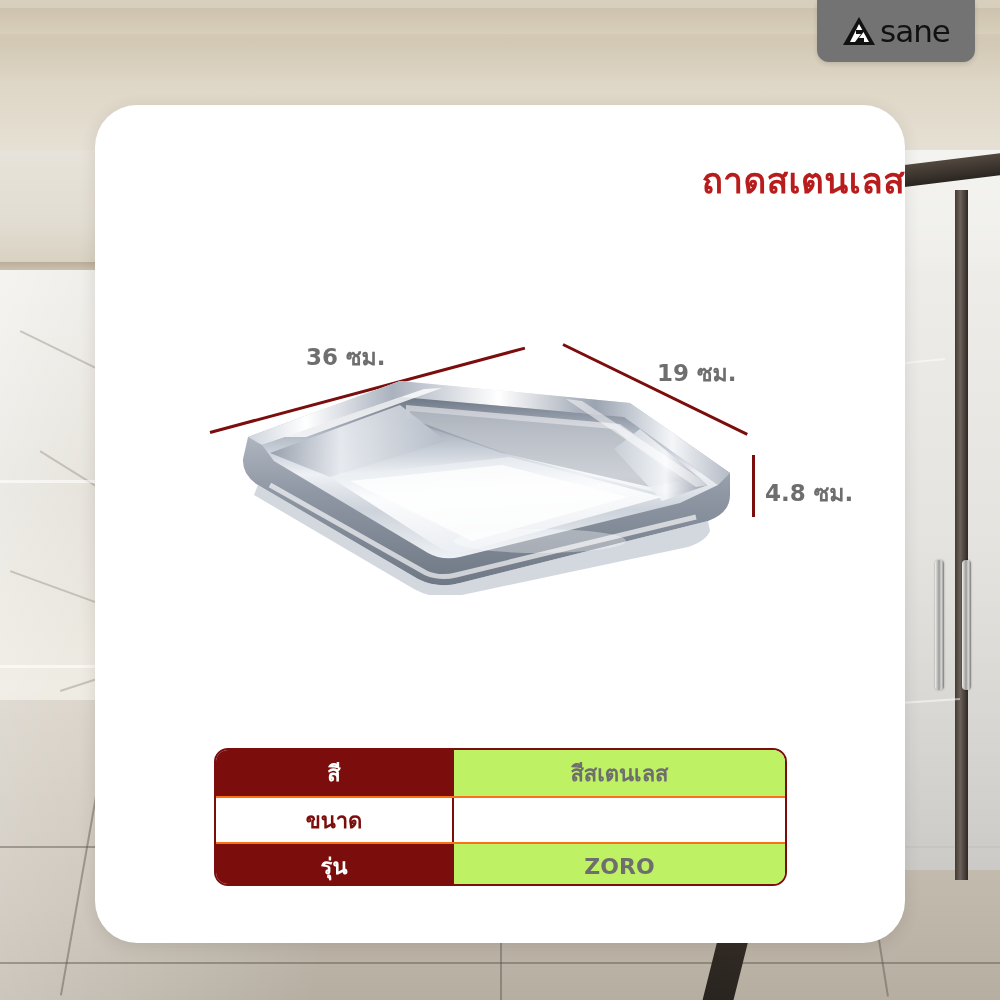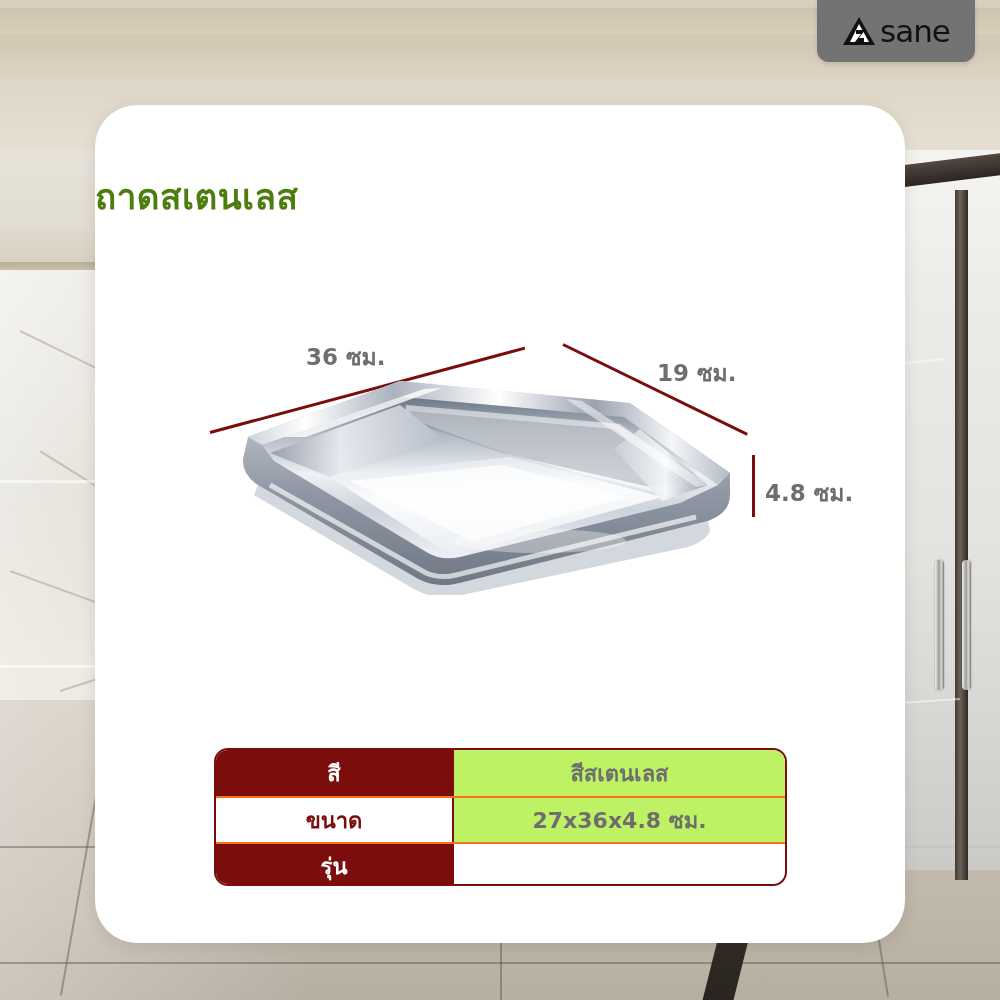--- a/index.html
+++ b/index.html
@@ -97,22 +97,22 @@
 
   
   #card {
     position:absolute; left:95px; top:105px; width:810px; height:838px;
     background:#fff; border-radius:42px;
     box-shadow:0 3px 16px rgba(60,50,40,.13);
   }
 
   #title {
     position:absolute; left:0; right:0; top:48px;
-    text-align:left; color:#4d7c0f;
-    font-size:35px; font-weight:700; letter-spacing:.5px;margin-top:16px;
+    text-align:right; color:#b91c1c;
+    font-size:35px; font-weight:700; letter-spacing:.5px;
   }
 
   
   #product { position:absolute; left:0; top:0; width:810px; height:560px;padding-left:12px; }
 
   .dimline { position:absolute; background:#7b0d0d; transform-origin:left center; }
   .dimlabel {
     position:absolute; color:#6e6e6e; font-size:23px; font-weight:700; white-space:nowrap;
   }
 
@@ -277,20 +277,20 @@
     </div>
   </div>
 
   <div id="spec-table">
     <div class="spec-row row-dark">
       <div class="spec-label">สี</div>
       <div class="spec-value">สีสเตนเลส</div>
     </div>
     <div class="spec-row row-light">
       <div class="spec-label">ขนาด</div>
-      <div class="spec-value">27x36x4.8 ซม.</div>
     </div>
     <div class="spec-row row-dark">
       <div class="spec-label">รุ่น</div>
+      <div class="spec-value">ZORO</div>
     </div>
   </div>
 
 </div>
 
 </body></html>

